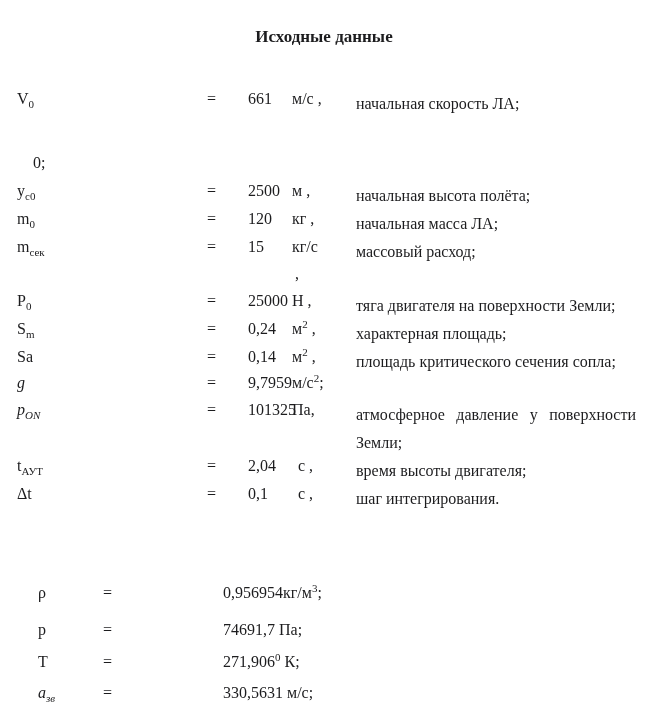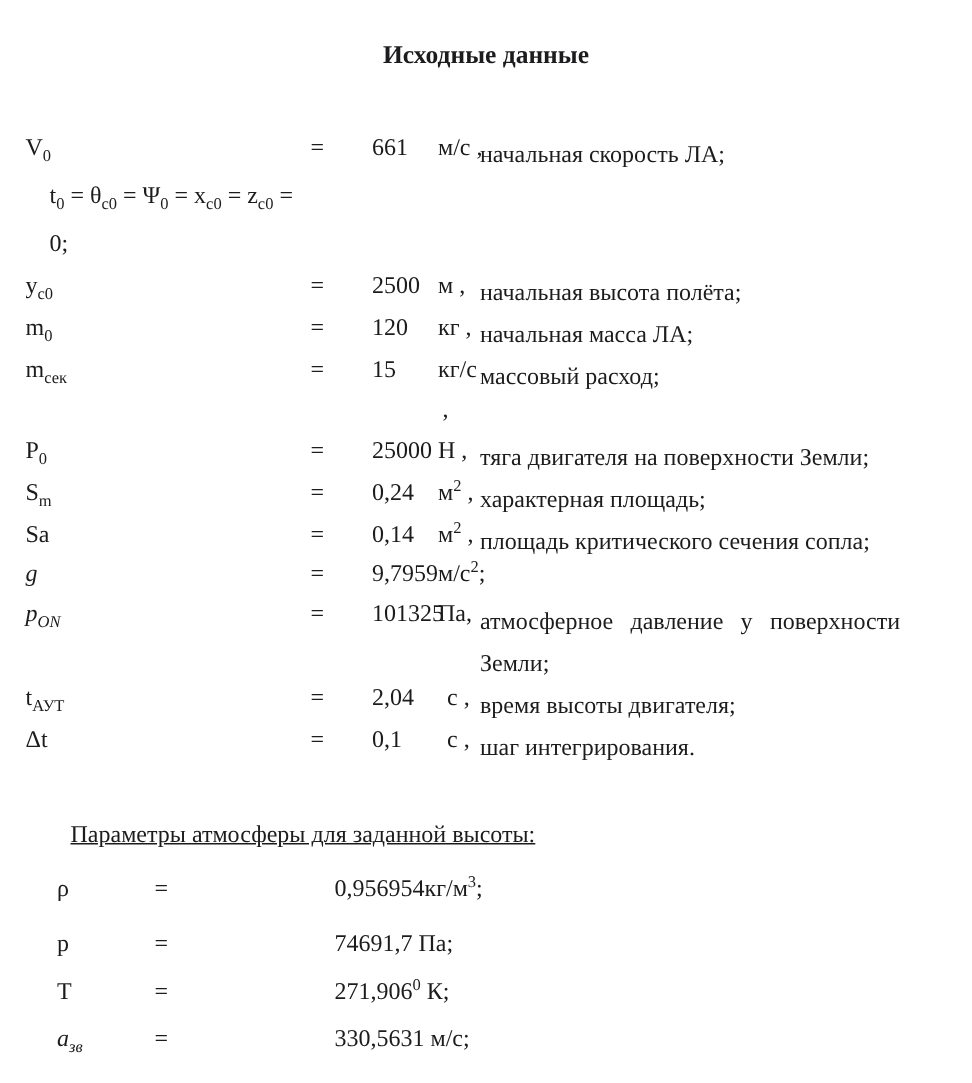--- a/index.html
+++ b/index.html
@@ -14,21 +14,21 @@
   .title {
     position: absolute; top: 27px; left: 0; width: 648px;
     text-align: center; font-weight: bold; font-size: 17px;
   }
 
   .prow { position: absolute; left: 0; width: 648px; font-size: 16px; }
   .prow .c-name  { position: absolute; left: 17px;  white-space: nowrap; }
   .prow .c-eq    { position: absolute; left: 207px; }
   .prow .c-val   { position: absolute; left: 230px; white-space: nowrap; margin-left: 18px; }
   .prow .c-unit  { position: absolute; left: 292px; white-space: nowrap; text-align: right; }
-  .prow .c-desc  { position: absolute; left: 320px; width: 280px; line-height: 28px; }
+  .prow .c-desc  { position: absolute; left: 356px; width: 280px; line-height: 28px; }
   .prow .c-desc.justify { text-align: justify; }
   .unit2 { position: absolute; left: 295px; top: 27px; }
 
   .eqline  { position: absolute; left: 33px; font-size: 16px; white-space: nowrap; }
 
   sub.sb { font-size: 11px; line-height: 0; vertical-align: -4px; }
   sup.sp { font-size: 11px; line-height: 0; vertical-align: 6px; }
   .it { font-style: italic; }
 
   .atmo-heading {
@@ -48,23 +48,20 @@
   <div class="title">Исходные данные</div>
 
   <div class="prow" style="top:90px">
     <span class="c-name"><span>V</span><sub class="sb">0</sub></span>
     <span class="c-eq">=</span>
     <span class="c-val">661</span>
     <span class="c-unit">м/с ,</span>
     <span class="c-desc">начальная скорость ЛА;</span>
   </div>
 
-  <div class="eqline" style="top:122px">
-    <span>t</span><sub class="sb">0</sub><span> = θ</span><sub class="sb">с0</sub><span> = Ψ</span><sub class="sb">0</sub><span> = x</span><sub class="sb">с0</sub><span> = z</span><sub class="sb">с0</sub><span> =</span>
-  </div>
   <div class="eqline" style="top:154px">0;</div>
 
   <div class="prow" style="top:182px">
     <span class="c-name"><span>y</span><sub class="sb">с0</sub></span>
     <span class="c-eq">=</span>
     <span class="c-val">2500</span>
     <span class="c-unit">м ,</span>
     <span class="c-desc">начальная высота полёта;</span>
   </div>
 
@@ -133,21 +130,20 @@
   </div>
 
   <div class="prow" style="top:485px">
     <span class="c-name">Δt</span>
     <span class="c-eq">=</span>
     <span class="c-val">0,1</span>
     <span class="c-unit" style="left:298px">с ,</span>
     <span class="c-desc">шаг интегрирования.</span>
   </div>
 
-  <div class="atmo-heading">Параметры атмосферы для заданной высоты:</div>
 
   <div class="arow" style="top:584px">
     <span class="a-name">ρ</span>
     <span class="a-eq">=</span>
     <span class="a-val"><span>0,956954кг/м</span><sup class="sp">3</sup><span>;</span></span>
   </div>
 
   <div class="arow" style="top:621px">
     <span class="a-name">p</span>
     <span class="a-eq">=</span>

